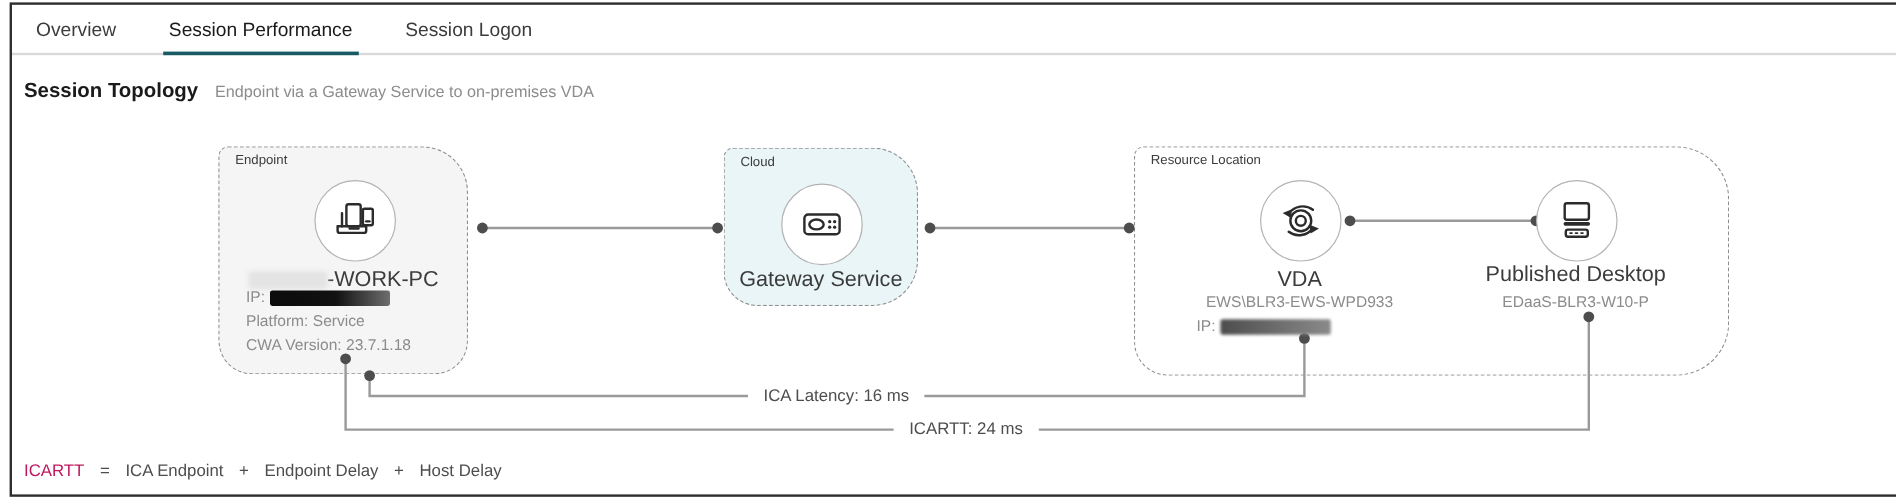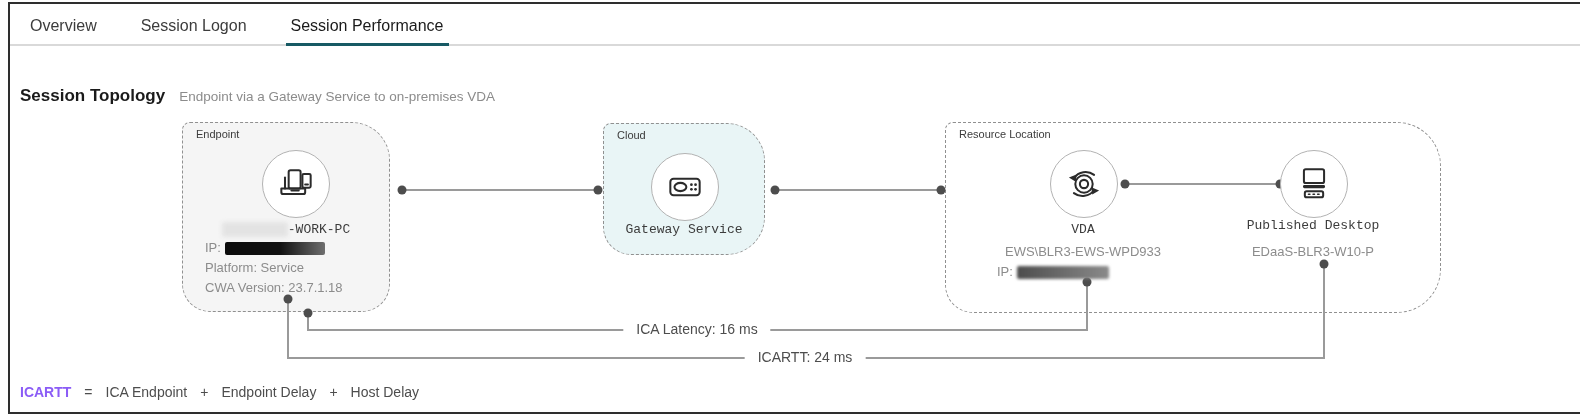--- a/index.html
+++ b/index.html
@@ -7,67 +7,67 @@
   .stage{position:relative;width:1580px;height:420px;background:#fff;overflow:hidden;padding-left:26px;}
   .frame{position:absolute;left:8px;top:2px;right:8px;bottom:6px;border:2px solid #2e2e2e;background:#fff;}
 
   
   .tabbar{position:absolute;left:10px;top:4px;right:10px;height:42px;display:flex;align-items:flex-end;padding-left:15px;border-bottom:2px solid #d9d9d9;box-sizing:border-box;z-index:3;}
   .tab{padding:0 5px 8px 5px;margin-right:34px;font-size:16px;color:#3c3c3c;cursor:pointer;border-bottom:3px solid transparent;margin-bottom:-2px;white-space:nowrap;}
   .tab.active{color:#1a1a1a;border-bottom-color:#175a64;}
 
   
   .section-header{position:absolute;left:20px;top:66px;display:flex;align-items:baseline;z-index:3;}
-  .section-title{font-size:17px;font-weight:bold;color:#1a1a1a;margin-top:20px;}
+  .section-title{font-size:17px;font-weight:bold;color:#1a1a1a;}
   .section-subtitle{margin-left:14px;font-size:13.5px;color:#8c8c8c;}
 
   
   .topo-box{position:absolute;border:1.5px dashed #909090;box-sizing:border-box;z-index:1;}
   .box-endpoint{left:182px;top:122px;width:208px;height:190px;background:#f5f5f5;border-radius:8px 38px 28px 28px;}
   .box-cloud{left:603px;top:123px;width:162px;height:132px;background:#e9f5f6;border-radius:8px 38px 38px 28px;}
   .box-resource{left:945px;top:122px;width:496px;height:191px;background:#fff;border-radius:8px 44px 44px 28px;}
   .box-label{position:absolute;font-size:11px;color:#3c3c3c;z-index:2;}
 
   
   .node-circle{position:absolute;width:66px;height:66px;border-radius:50%;background:#fff;border:1px solid #b3b3b3;display:flex;align-items:center;justify-content:center;z-index:2;}
   .node-circle svg{display:block;}
   .ic{stroke:#2b2b2b;stroke-width:2.2;fill:none;stroke-linecap:round;stroke-linejoin:round;}
   .icf{fill:#2b2b2b;stroke:none;}
 
   
-  .node-name{position:absolute;font-size:13px;color:#3c3c3c;text-align:center;z-index:2;font-family:Liberation Mono, monospace;}
+  .node-name{position:absolute;font-size:18px;color:#3c3c3c;text-align:center;z-index:2;}
   .node-sub{position:absolute;font-size:13px;color:#8c8c8c;z-index:2;}
   .detail-line{line-height:20px;white-space:nowrap;display:flex;align-items:center;}
   .redact-light{display:inline-block;width:66px;height:15px;background:#e3e3e3;border-radius:2px;filter:blur(2px);vertical-align:middle;}
   .redact-dark{display:inline-block;width:100px;height:13px;margin-left:4px;background:linear-gradient(90deg,#0b0b0b 0%,#111 55%,#6e6e6e 100%);border-radius:2px;filter:blur(0.6px);}
   .redact-gray{display:inline-block;width:92px;height:13px;margin-left:4px;background:linear-gradient(90deg,#4d4d4d 0%,#8a8a8a 100%);border-radius:2px;filter:blur(1.4px);}
 
   
   .wires{position:absolute;left:0;top:0;width:1580px;height:420px;z-index:2;pointer-events:none;}
   .wire{stroke:#9a9a9a;stroke-width:2;fill:none;}
   .wdot{fill:#4d4d4d;}
 
   
   .metric-label{position:absolute;transform:translateX(-50%);background:#fff;padding:0 13px;font-size:14px;color:#4d4d4d;white-space:nowrap;z-index:3;}
 
   
   .legend{position:absolute;left:20px;top:384px;display:flex;align-items:baseline;font-size:14px;color:#4d4d4d;z-index:3;}
-  .legend .term{font-weight:bold;color:#8b5cf6;}
+  .legend .term{font-weight:normal;color:#be185d;}
   .legend span{margin-right:13px;white-space:nowrap;}
 </style>
 </head>
 <body>
 
 <div class="stage">
   <div class="frame"></div>
 
   <div class="tabbar">
     <div class="tab">Overview</div>
+    <div class="tab active">Session Performance</div>
     <div class="tab">Session Logon</div>
-    <div class="tab active">Session Performance</div>
   </div>
 
   <div class="section-header">
     <span class="section-title">Session Topology</span>
     <span class="section-subtitle">Endpoint via a Gateway Service to on-premises VDA</span>
   </div>
 
   <div class="topo-box box-endpoint"></div>
   <div class="topo-box box-cloud"></div>
   <div class="topo-box box-resource"></div>

